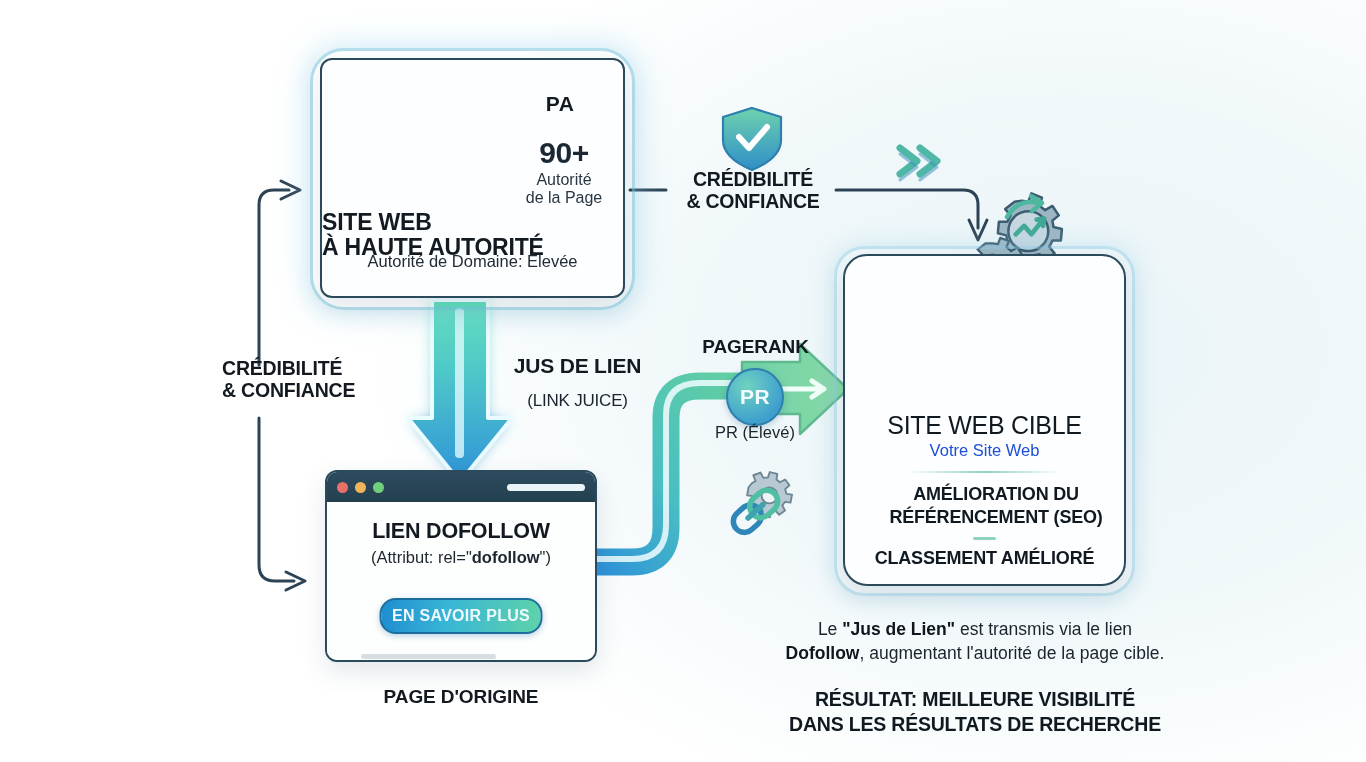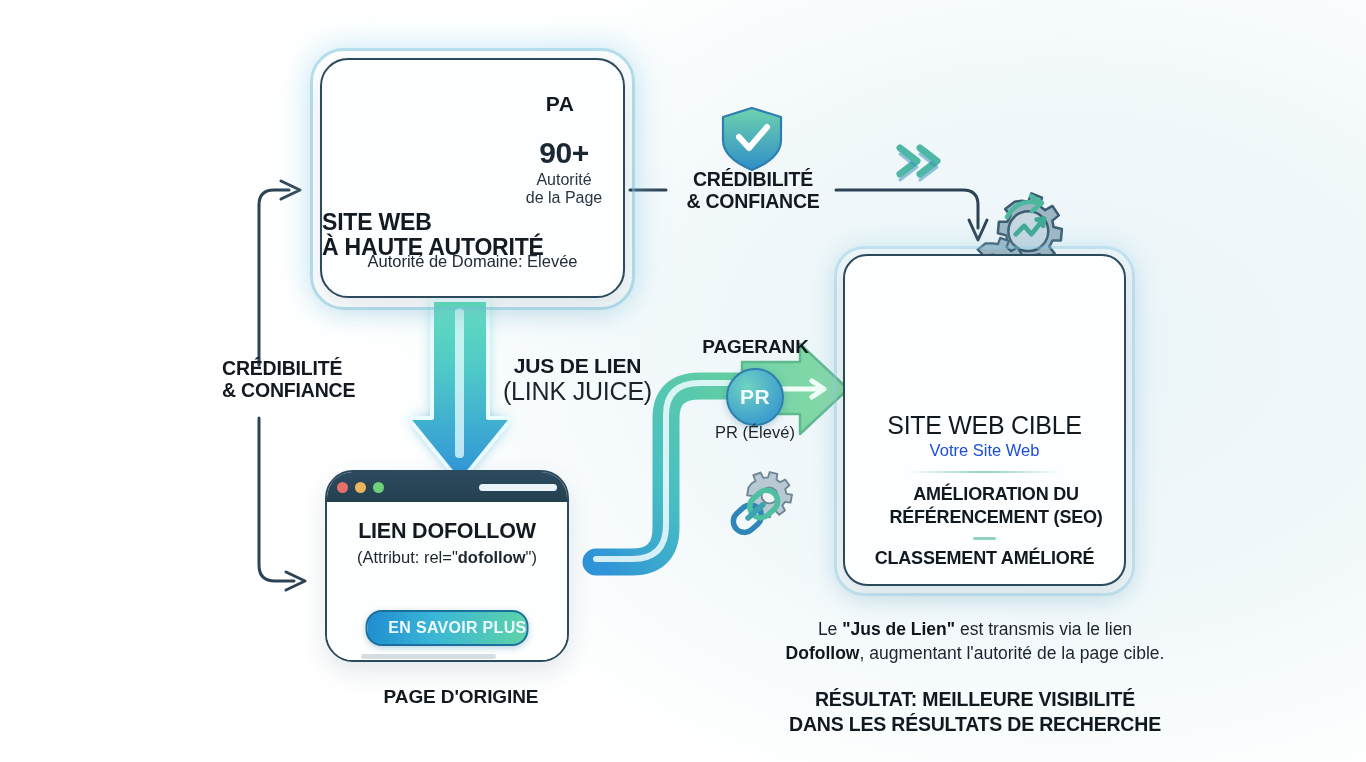--- a/index.html
+++ b/index.html
@@ -25,45 +25,45 @@
     box-sizing:border-box;
   }
   .halo{
     position:absolute;border-radius:34px;
     border:3px solid rgba(120,196,222,.55);
     box-shadow:0 0 28px 6px rgba(140,210,235,.35);
     box-sizing:border-box;pointer-events:none;
   }
 
   
-  #card-authority{left:320px;top:58px;width:305px;height:240px;border-radius:28px;}
+  #card-authority{left:320px;top:58px;width:305px;height:240px;border-radius:12px;}
   #halo-authority{left:310px;top:48px;width:325px;height:262px;}
   .c1-inner{position:absolute;left:0;top:0;right:0;bottom:0;}
   #pa-block{position:absolute;right:16px;top:14px;width:86px;text-align:center;}
   #pa-score{font-size:30px;font-weight:bold;color:#1b2733;line-height:1;margin-top:2px;letter-spacing:-.5px;}
   #pa-caption{font-size:16px;color:#2a3642;line-height:1.12;margin-top:3px;}
   #c1-title{position:absolute;left:0;right:0;top:150px;text-align:left;
     font-size:23px;font-weight:bold;color:#131a21;line-height:1.07;letter-spacing:-.2px;}
   #c1-sub{position:absolute;left:0;right:0;top:252px;text-align:center;
     font-size:16.5px;color:#222c36;}
 
   
-  #card-dofollow{left:325px;top:470px;width:244px;height:192px;border-radius:28px;overflow:hidden;}
+  #card-dofollow{left:325px;top:470px;width:272px;height:192px;border-radius:12px;overflow:hidden;}
   #browser-bar{position:absolute;left:0;top:0;width:100%;height:30px;
     background:linear-gradient(180deg,#2c4b5f,#24404f);display:flex;align-items:center;padding:0 10px;box-sizing:border-box;}
   .dot{width:11px;height:11px;border-radius:50%;margin-right:7px;}
   #url-pill{margin-left:auto;width:78px;height:7px;border-radius:4px;background:#e9f3f8;}
   #c2-body{position:absolute;left:0;top:30px;right:0;bottom:0;background:#fdfefe;}
   #c2-title{text-align:center;font-size:21.5px;font-weight:bold;color:#121920;margin-top:17px;letter-spacing:-.2px;}
   #c2-attr{text-align:center;font-size:16.5px;color:#1d262f;margin-top:4px;}
   #c2-attr b{font-weight:bold;}
-  #cta{position:absolute;left:50%;transform:translateX(-50%);top:108px;
+  #cta{position:absolute;left:50%;transform:translateX(-50%);top:96px;
     width:159px;height:32px;border-radius:16px;
     background:linear-gradient(95deg,#1f8dd0 0%,#39b6d6 42%,#5fd3a8 100%);
-    border:2px solid #1b6f9e;display:flex;align-items:center;justify-content:flex-end;
+    border:2px solid #1b6f9e;display:flex;align-items:center;justify-content:center;
     box-shadow:0 2px 6px rgba(30,110,160,.3);}
   #cta-label{color:#eef9ff;font-size:16px;font-weight:bold;letter-spacing:.3px;}
   .txtline{position:absolute;height:5px;border-radius:3px;background:#d6dee4;}
   #tl1{left:34px;top:152px;width:135px;}
   #c2-caption{position:absolute;left:325px;top:686px;width:272px;text-align:center;
     font-size:19px;font-weight:bold;color:#121920;letter-spacing:-.1px;}
 
   
   #card-target{left:843px;top:254px;width:283px;height:332px;border-radius:24px;}
   #halo-target{left:834px;top:246px;width:301px;height:350px;border-radius:30px;
@@ -78,21 +78,21 @@
     font-size:18px;font-weight:bold;color:#101820;line-height:1.25;letter-spacing:-.2px;padding-left:23px;}
   #c3-div2{position:absolute;left:128px;right:128px;top:281px;height:2.5px;border-radius:2px;background:#8fd2c2;}
   #c3-l2{position:absolute;left:0;right:0;top:292px;text-align:center;
     font-size:18px;font-weight:bold;color:#101820;letter-spacing:-.2px;}
 
   
   .flabel{position:absolute;color:#121920;font-weight:bold;}
   #lbl-cred-top{left:678px;top:168px;width:150px;text-align:center;font-size:19.5px;line-height:1.15;letter-spacing:-.2px;}
   #lbl-cred-left{left:222px;top:357px;width:160px;text-align:left;font-size:19.5px;line-height:1.15;letter-spacing:-.2px;}
   #lbl-juice{left:490px;top:354px;width:175px;text-align:center;font-size:21px;line-height:1.1;letter-spacing:-.2px;}
-  #lbl-juice .sub{font-weight:normal;font-size:25px;color:#1b242d;display:block;margin-top:1px;}
+  #lbl-juice .sub{font-weight:normal;font-size:17px;color:#1b242d;display:block;margin-top:15px;}
   #lbl-pagerank{left:678px;top:336px;width:155px;text-align:center;font-size:19px;letter-spacing:-.1px;}
   #lbl-pr-elev{left:690px;top:423px;width:130px;text-align:center;font-size:16.5px;font-weight:normal;color:#1b242d;}
   #pr-badge{position:absolute;left:726px;top:368px;width:54px;height:54px;border-radius:50%;
     background:radial-gradient(circle at 35% 30%,#6fd3c0,#3e9fce 72%);
     border:2px solid #2e7fae;display:flex;align-items:center;justify-content:center;
     box-shadow:0 2px 7px rgba(40,110,150,.3);}
   #pr-badge-label{color:#f2fbff;font-weight:bold;font-size:21px;letter-spacing:.5px;}
 
   
   #note-block{position:absolute;left:745px;top:618px;width:460px;text-align:center;}

